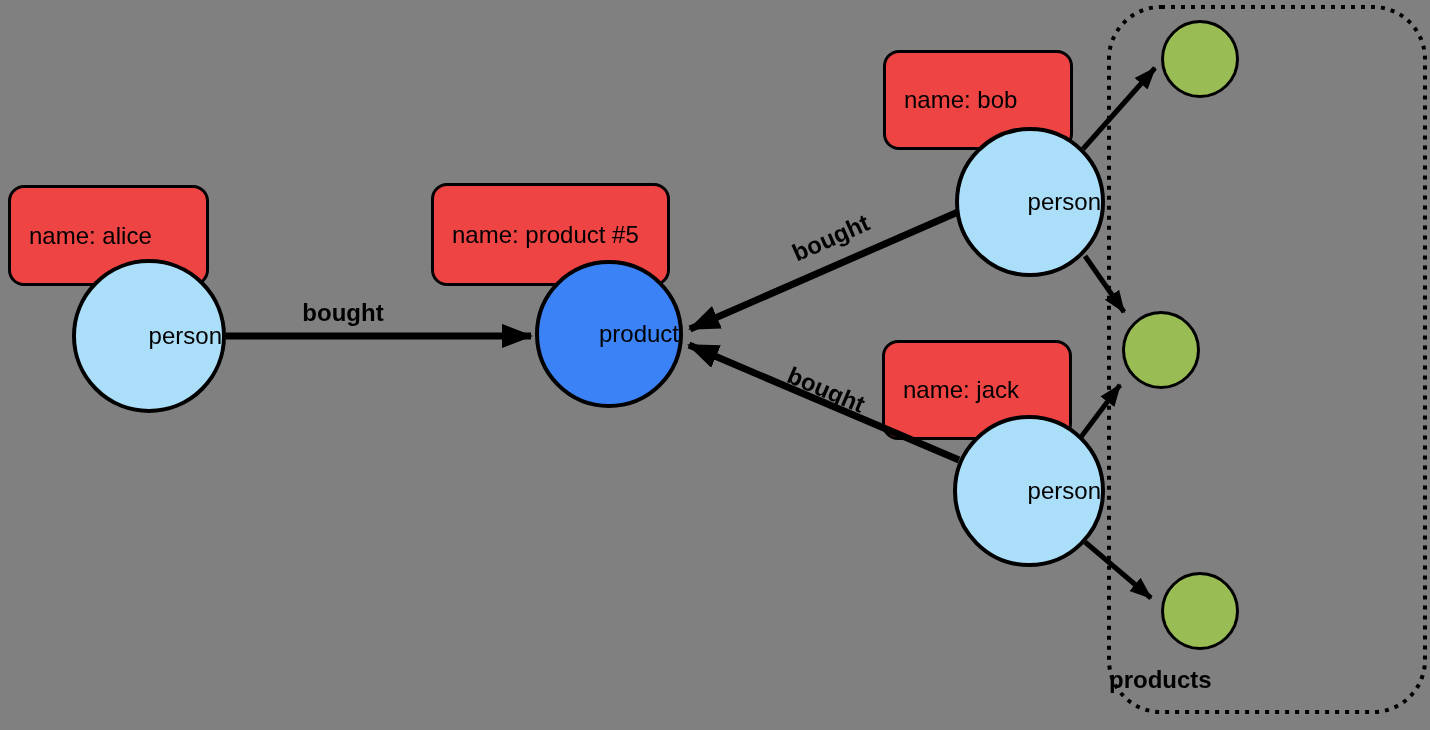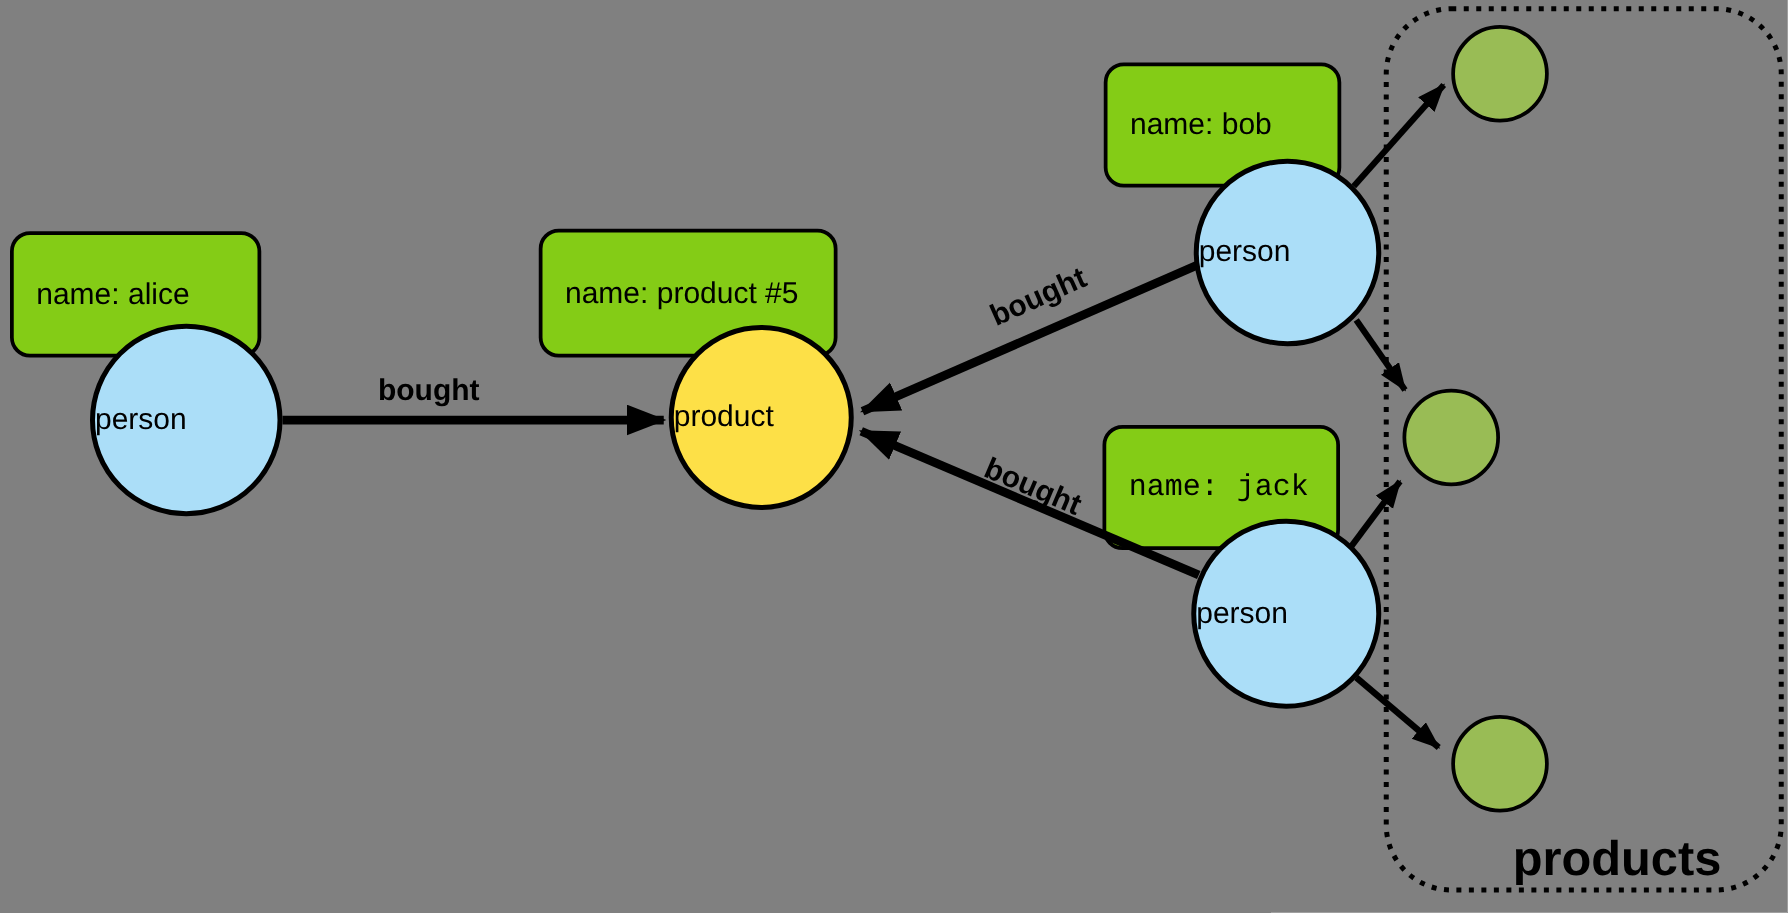--- a/index.html
+++ b/index.html
@@ -15,43 +15,43 @@
   svg.layer {
     position: absolute;
     left: 0; top: 0;
     width: 1430px; height: 730px;
   }
   #container-layer { z-index: 1; }
   #arrow-layer { z-index: 4; }
 
   .prop-box {
     position: absolute;
-    background: #84cc16;
+    background: #ef4444;
     border: 3px solid #000;
     border-radius: 16px;
     box-sizing: border-box;
     display: flex;
     align-items: center;
     padding-left: 18px;
     font-size: 24px;
     z-index: 2;
   }
   .node {
     position: absolute;
     border: 4px solid #000;
     border-radius: 50%;
     box-sizing: border-box;
     display: flex;
     align-items: center;
-    justify-content: flex-start;
+    justify-content: flex-end;
     font-size: 24px;
     z-index: 3;
   }
   .node.person  { background: #abdef8; }
-  .node.product { background: #fde047; }
+  .node.product { background: #3b82f6; }
   .mini-node {
     position: absolute;
     width: 78px; height: 78px;
     border: 3px solid #000;
     border-radius: 50%;
     box-sizing: border-box;
     background: #99bc55;
     z-index: 3;
   }
   .edge-label {
@@ -59,24 +59,24 @@
     font-weight: bold;
     font-size: 24px;
     width: 140px;
     text-align: center;
     z-index: 5;
   }
   #label-bought-bob  { transform: rotate(-24deg); }
   #label-bought-jack { transform: rotate(23deg); }
   .container-label {
     position: absolute;
-    left: 1061px; top: 666px;
+    left: 1109px; top: 666px;
     width: 316px;
-    text-align: right;
-    font-size: 39px;
+    text-align: left;
+    font-size: 24px;
     font-weight: bold;
     z-index: 2;
   }
 </style>
 </head>
 <body>
 
 <div class="canvas">
 
   <svg class="layer" id="container-layer">
@@ -85,21 +85,21 @@
 
   <div class="prop-box" style="left:8px; top:185px; width:201px; height:101px;">
     <span>name: alice</span>
   </div>
   <div class="prop-box" style="left:431px; top:183px; width:239px; height:103px;">
     <span>name: product #5</span>
   </div>
   <div class="prop-box" style="left:883px; top:50px; width:190px; height:100px;">
     <span>name: bob</span>
   </div>
-  <div class="prop-box" style="left:882px; top:340px; width:190px; height:100px;font-family:Liberation Mono, monospace;">
+  <div class="prop-box" style="left:882px; top:340px; width:190px; height:100px;">
     <span>name: jack</span>
   </div>
 
   <div class="node person" style="left:72px; top:259px; width:154px; height:154px;">
     <span>person</span>
   </div>
   <div class="node product" style="left:535px; top:260px; width:148px; height:148px;">
     <span>product</span>
   </div>
   <div class="node person" style="left:955px; top:127px; width:150px; height:150px;">

